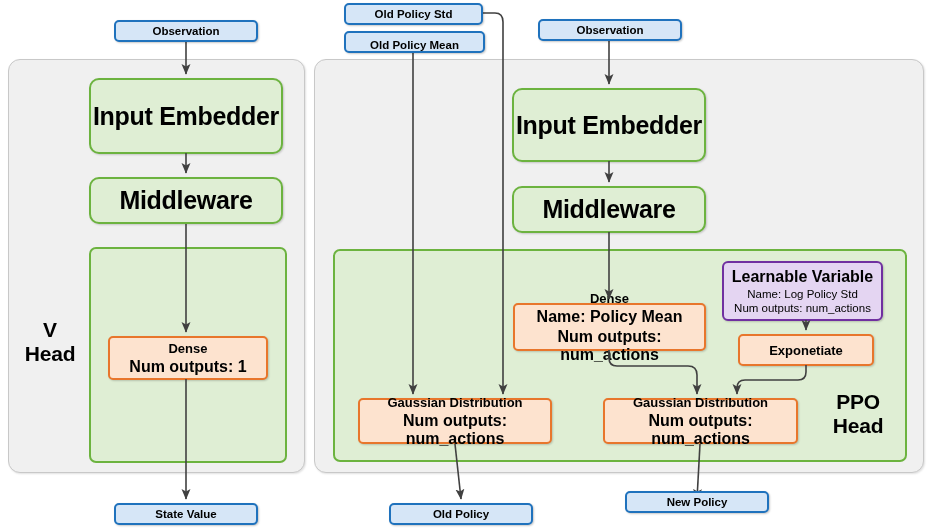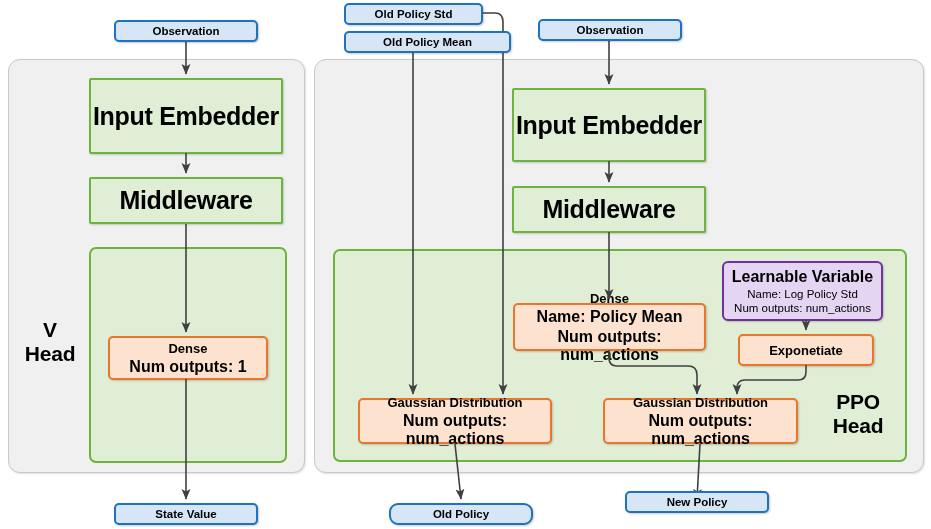--- a/index.html
+++ b/index.html
@@ -79,21 +79,21 @@
     font-size: 11.5px;
     font-weight: bold;
     color: #000;
     box-shadow: 1px 1px 2px rgba(0,0,0,0.22);
     z-index: 6;
   }
 
   .node-block {
     background: #dfeed4;
     border: 2px solid #6cb33f;
-    border-radius: 2px;
+    border-radius: 10px;
     box-shadow: 1px 1px 2px rgba(0,0,0,0.18);
   }
   .node-block .title {
     font-size: 25px;
     letter-spacing: -0.3px;
   }
 
   .node-op {
     background: #fde3cf;
     border: 2px solid #e8762c;
@@ -170,21 +170,21 @@
   </svg>
 
   <div class="node node-io" style="left:114px; top:20px; width:144px; height:22px;">
     <span class="title">Observation</span>
   </div>
 
   <div class="node node-io" style="left:344px; top:3px; width:139px; height:22px;">
     <span class="title">Old Policy Std</span>
   </div>
 
-  <div class="node node-io" style="left:344px; top:31px; width:167px; height:22px;">
+  <div class="node node-io" style="left:344px; top:31px; width:141px; height:22px;justify-content:flex-end;">
     <span class="title">Old Policy Mean</span>
   </div>
 
   <div class="node node-io" style="left:538px; top:19px; width:144px; height:22px;">
     <span class="title">Observation</span>
   </div>
 
   <div class="node node-block" style="left:89px; top:78px; width:194px; height:76px;">
     <span class="title">Input Embedder</span>
   </div>
@@ -229,21 +229,21 @@
 
   <div class="node node-op" style="left:603px; top:398px; width:195px; height:46px;">
     <span class="title">Gaussian Distribution</span>
     <span class="sub">Num outputs: num_actions</span>
   </div>
 
   <div class="node node-io" style="left:114px; top:503px; width:144px; height:22px;">
     <span class="title">State Value</span>
   </div>
 
-  <div class="node node-io" style="left:389px; top:503px; width:144px; height:22px;border-radius:9px;">
+  <div class="node node-io" style="left:389px; top:503px; width:144px; height:22px;">
     <span class="title">Old Policy</span>
   </div>
 
   <div class="node node-io" style="left:625px; top:491px; width:144px; height:22px;">
     <span class="title">New Policy</span>
   </div>
 
 </div>
 
 </body></html>

